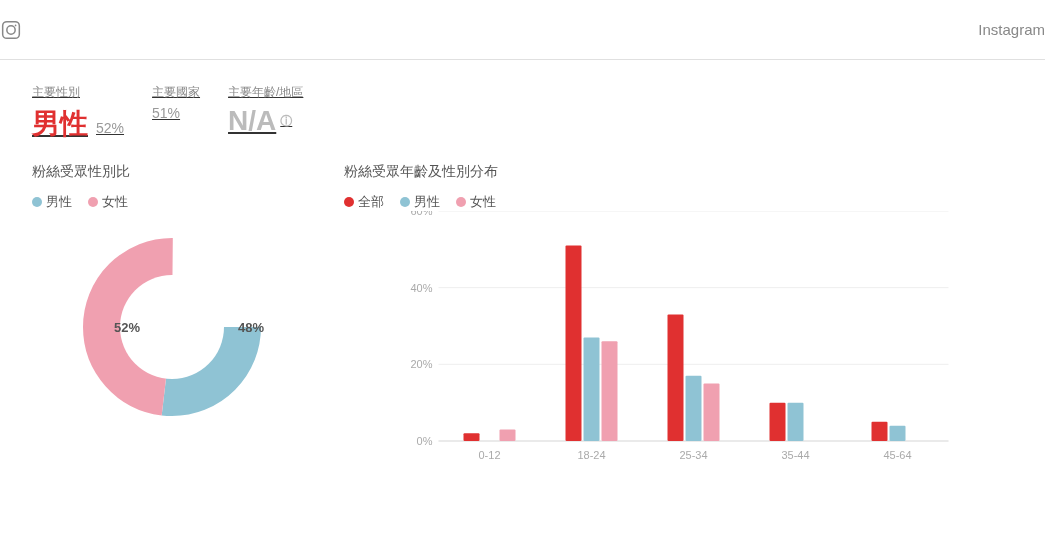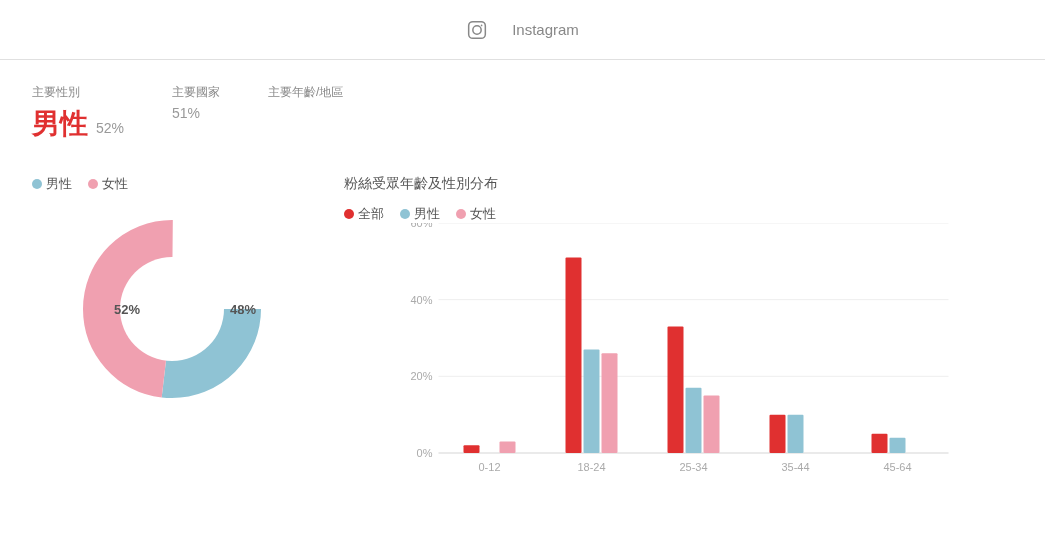--- a/index.html
+++ b/index.html
@@ -1,28 +1,28 @@
 <!DOCTYPE html>
 <html><head>
   <meta charset="utf-8">
   <style>
     * { box-sizing: border-box; margin: 0; padding: 0; }
     body { font-family: -apple-system, BlinkMacSystemFont, 'Segoe UI', sans-serif; background: #fff; color: #333; font-size: 14px; }
 
     
     .tabs { display: flex; border-bottom: 1px solid #e0e0e0; height: 60px; }
-    .tab { flex: 1; display: flex; align-items: center; justify-content: center; gap: 24px; cursor: pointer; font-size: 15px; color: #888; background: #fff; border: none; }
+    .tab { flex: 1; display: flex; align-items: center; justify-content: space-between; gap: 24px; cursor: pointer; font-size: 15px; color: #888; background: #fff; border: none; }
     .tab.active { background: #3b5998; color: #fff; }
     .tab-icon { width: 22px; height: 22px; display: inline-flex; align-items: center; justify-content: center; }
 
     
     .content { padding: 24px 32px; }
 
     
-    .stats-row { display: flex; gap: 48px; margin-bottom: 32px; }
+    .stats-row { display: flex; gap: 28px; margin-bottom: 20px; text-decoration: underline; }
     .stat-block { display: flex; flex-direction: column; gap: 4px; }
     .stat-label { font-size: 12px; color: #888; }
     .stat-value-row { display: flex; align-items: baseline; gap: 8px; }
     .stat-main { font-size: 28px; font-weight: bold; color: #e03030; }
     .stat-pct { font-size: 14px; color: #999; }
     .stat-na { font-size: 28px; font-weight: bold; color: #bbb; display: flex; align-items: center; gap: 4px; }
     .info-icon { font-size: 12px; color: #bbb; cursor: pointer; }
 
     
     .charts-row { display: flex; gap: 32px; }
@@ -31,21 +31,21 @@
     .donut-section { width: 280px; flex-shrink: 0; }
     .section-title { font-size: 14px; color: #555; margin-bottom: 12px; font-weight: 500; }
     .legend { display: flex; gap: 16px; margin-bottom: 16px; font-size: 13px; color: #555; align-items: center; }
     .legend-dot { width: 10px; height: 10px; border-radius: 50%; display: inline-block; margin-right: 4px; }
     .legend-item { display: flex; align-items: center; }
 
     
     .donut-wrapper { position: relative; width: 200px; height: 200px; margin: 0 auto; }
     .donut-label { position: absolute; font-size: 13px; color: #555; font-weight: bold; }
     .label-male { left: 42px; top: 50%; transform: translateY(-50%); }
-    .label-female { right: 16px; top: 50%; transform: translateY(-50%); }
+    .label-female { right: 8px; top: 50%; transform: translateY(-50%); }
 
     
     .bar-section { flex: 1; }
     .bar-legend { display: flex; gap: 16px; font-size: 13px; color: #555; align-items: center; }
 
     
     .bar-chart-area { position: relative; height: 260px; }
   </style>
 </head>
 <body>
@@ -74,26 +74,33 @@
       </div>
     </div>
     <div class="stat-block">
       <span class="stat-label">主要國家</span>
       <div class="stat-value-row">
         <span class="stat-pct">51%</span>
       </div>
     </div>
     <div class="stat-block">
       <span class="stat-label">主要年齡/地區</span>
+      <div class="stat-value-row">
+        <span class="stat-na">
+          <span>N/A</span>
+          <span class="info-icon">ⓘ</span>
+        </span>
+      </div>
     </div>
   </div>
 
   <div class="charts-row">
 
     <div class="donut-section">
+      <div class="section-title">粉絲受眾性別比</div>
       <div class="legend">
         <div class="legend-item">
           <span class="legend-dot" style="background:#8fc3d4;"></span>
           <span>男性</span>
         </div>
         <div class="legend-item">
           <span class="legend-dot" style="background:#f0a0b0;"></span>
           <span>女性</span>
         </div>
       </div>

